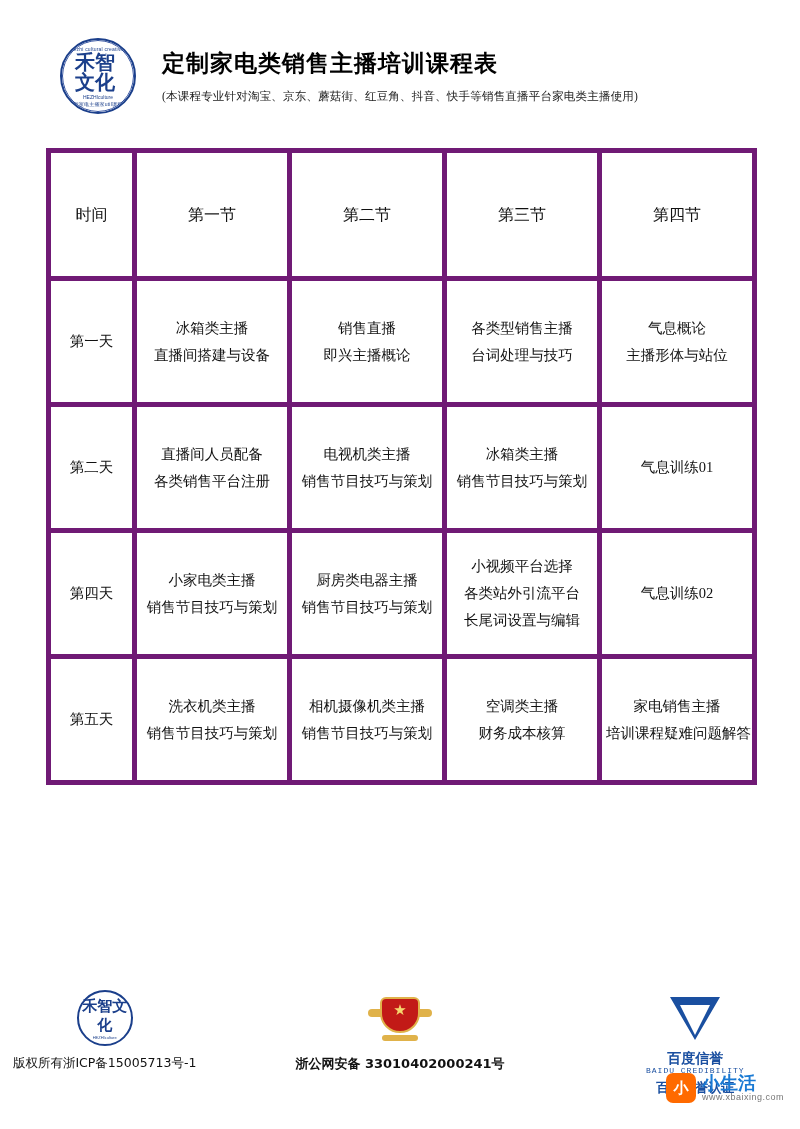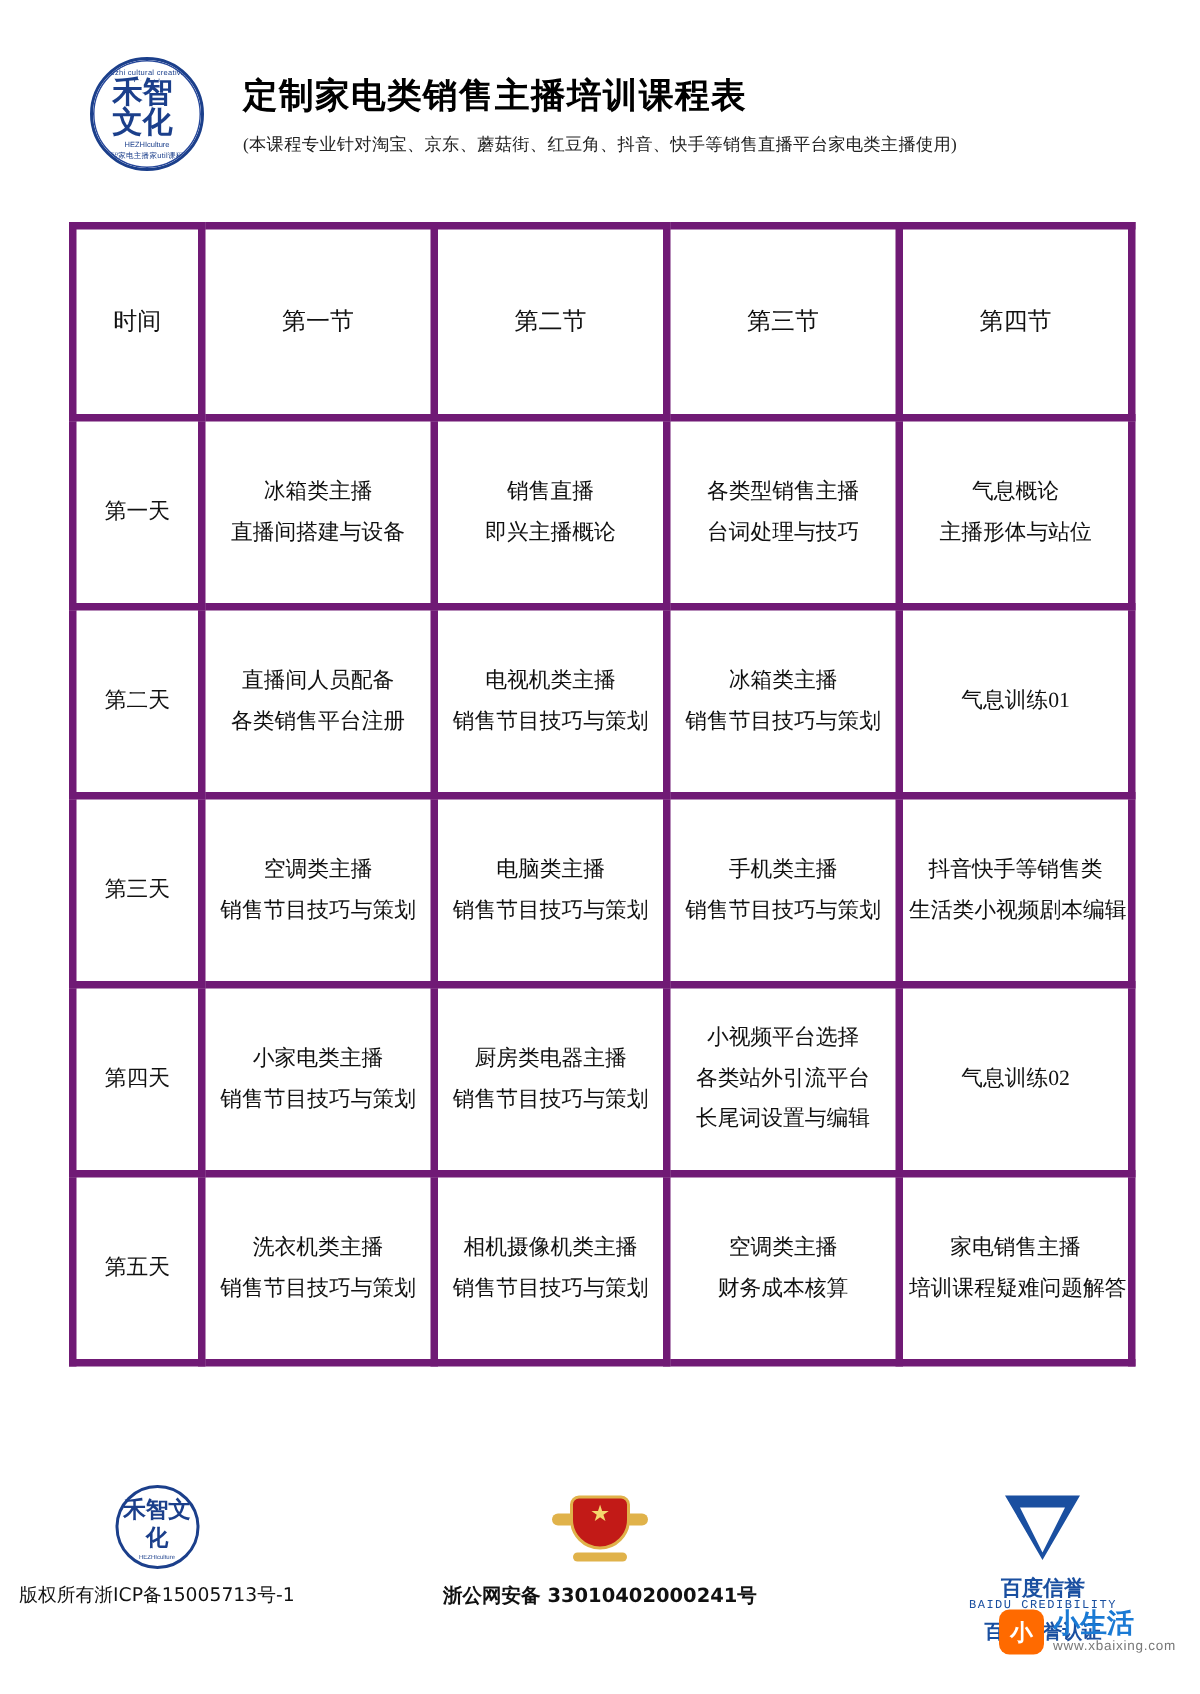--- a/index.html
+++ b/index.html
@@ -327,39 +327,20 @@
           </td>
           <td>
             <span class="cell-line">冰箱类主播</span>
             <span class="cell-line">销售节目技巧与策划</span>
           </td>
           <td>
             <span class="cell-line">气息训练01</span>
           </td>
         </tr>
         <tr>
-          <td class="day-label">第三天</td>
-          <td>
-            <span class="cell-line">空调类主播</span>
-            <span class="cell-line">销售节目技巧与策划</span>
-          </td>
-          <td>
-            <span class="cell-line">电脑类主播</span>
-            <span class="cell-line">销售节目技巧与策划</span>
-          </td>
-          <td>
-            <span class="cell-line">手机类主播</span>
-            <span class="cell-line">销售节目技巧与策划</span>
-          </td>
-          <td>
-            <span class="cell-line">抖音快手等销售类</span>
-            <span class="cell-line">生活类小视频剧本编辑</span>
-          </td>
-        </tr>
-        <tr>
           <td class="day-label">第四天</td>
           <td>
             <span class="cell-line">小家电类主播</span>
             <span class="cell-line">销售节目技巧与策划</span>
           </td>
           <td>
             <span class="cell-line">厨房类电器主播</span>
             <span class="cell-line">销售节目技巧与策划</span>
           </td>
           <td>

